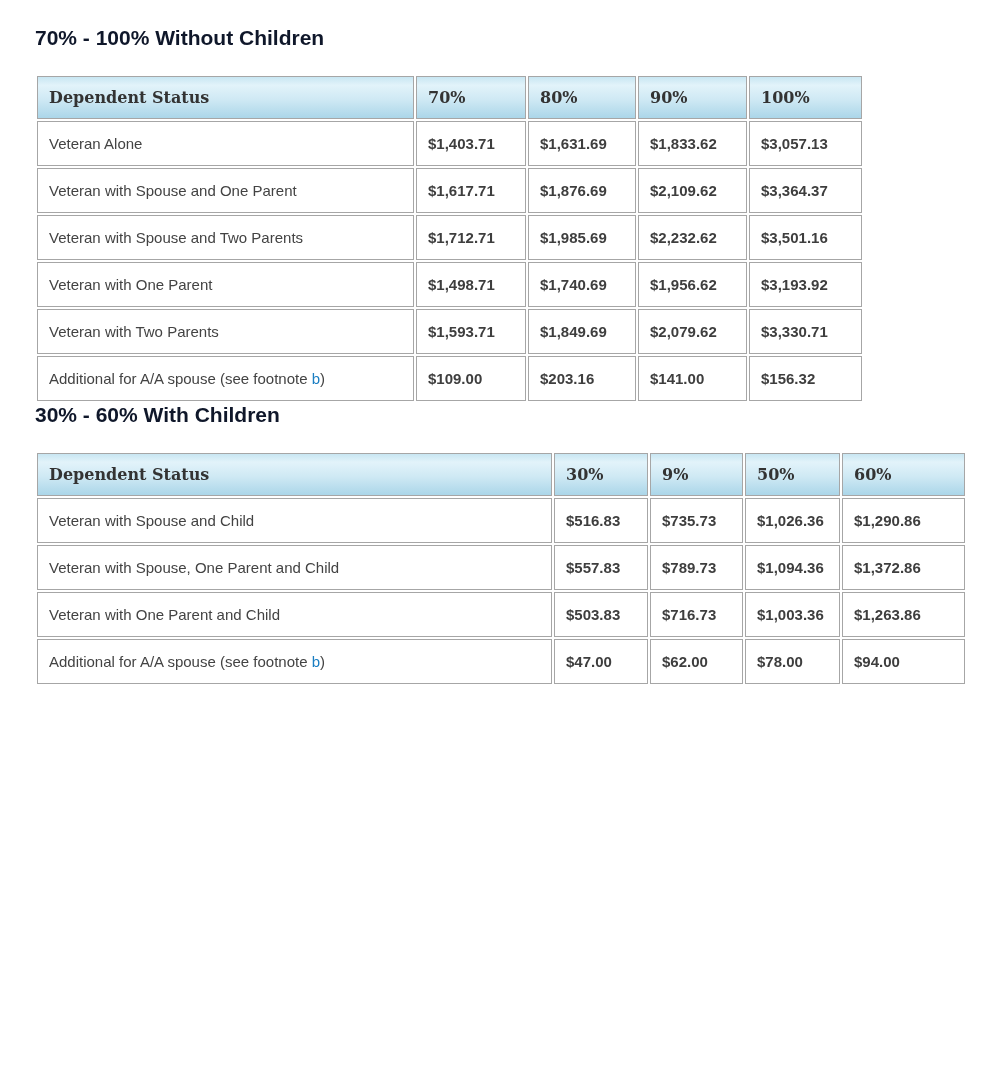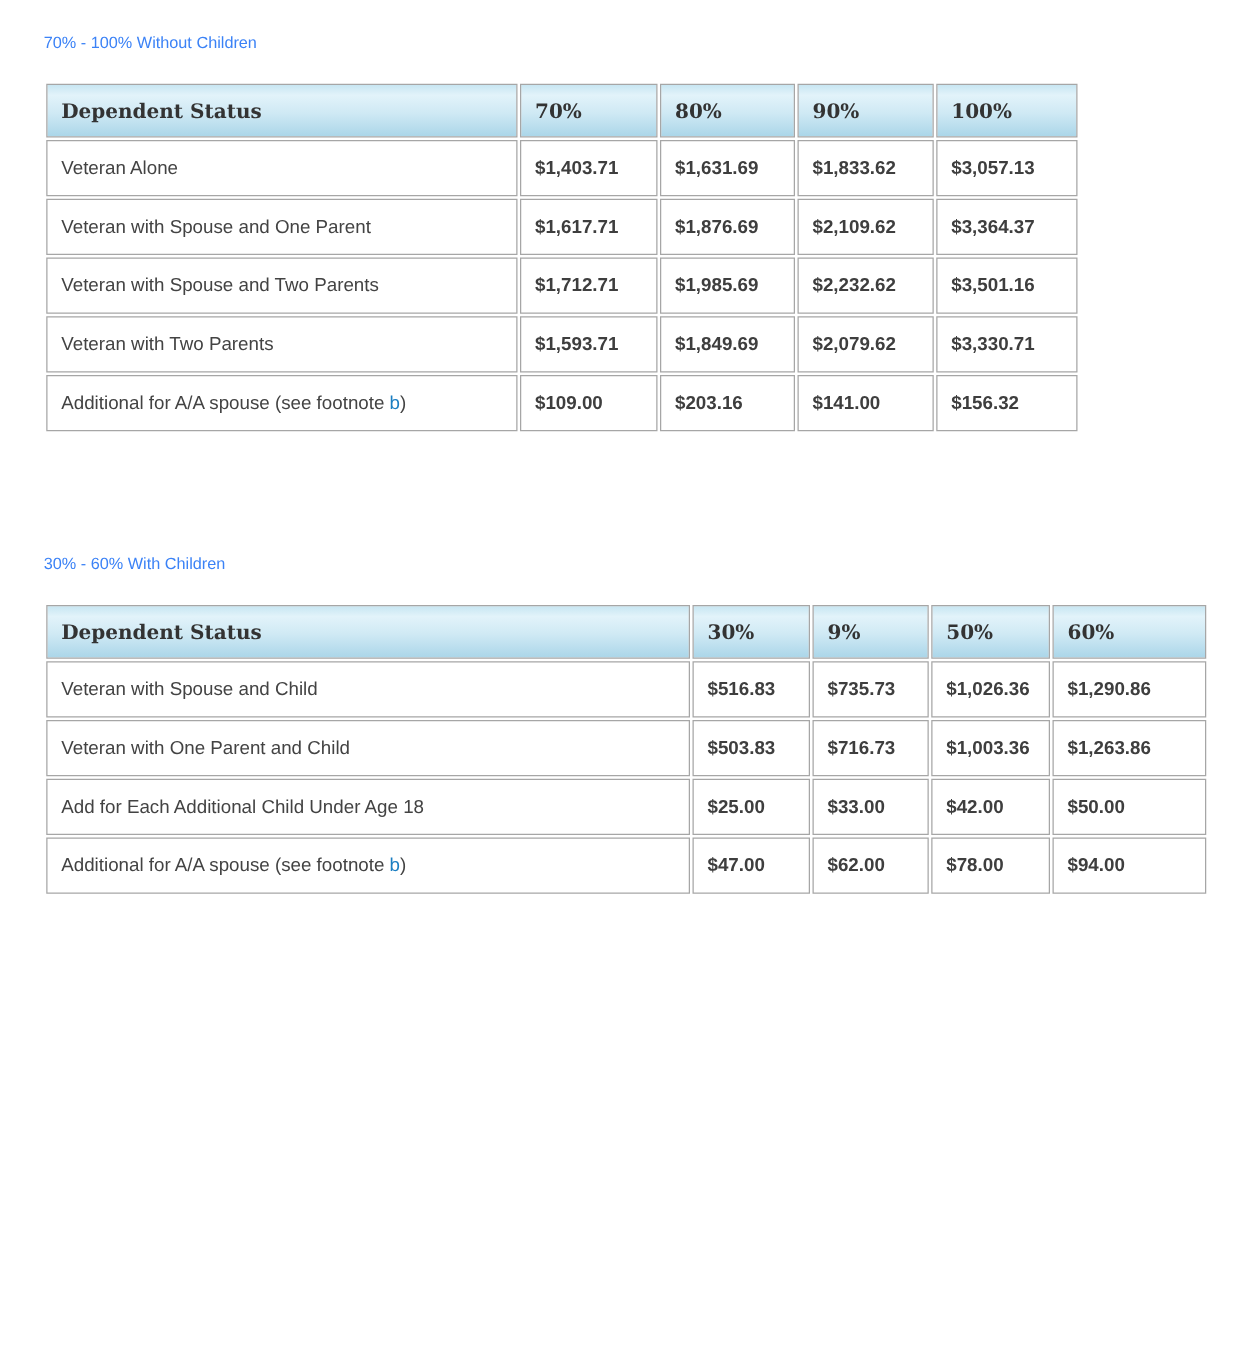--- a/index.html
+++ b/index.html
@@ -11,26 +11,25 @@
   .page {
     width: 1000px;
     min-height: 1077px;
     box-sizing: border-box;
     padding: 26px 30px 30px 35px;
     background: #ffffff;
   }
   .section-title {
     margin: 0 0 24px 0;
     font-family: "Liberation Sans", sans-serif;
-    font-size: 13px;
-    font-weight: normal;
-    color: #3b82f6;
+    font-size: 21px;
+    font-weight: bold;
+    color: #0f172a;
   }
   .section-second {
-    margin-top: 96px;
   }
   table.rate-table {
     border-collapse: separate;
     border-spacing: 2px;
     table-layout: fixed;
     background: #ffffff;
   }
   table.t1 { width: 817px; }
   table.t2 { width: 920px; }
   table.rate-table th,
@@ -105,20 +104,27 @@
             <td class="value-cell">$3,364.37</td>
           </tr>
           <tr>
             <td class="label-cell">Veteran with Spouse and Two Parents</td>
             <td class="value-cell">$1,712.71</td>
             <td class="value-cell">$1,985.69</td>
             <td class="value-cell">$2,232.62</td>
             <td class="value-cell">$3,501.16</td>
           </tr>
           <tr>
+            <td class="label-cell">Veteran with One Parent</td>
+            <td class="value-cell">$1,498.71</td>
+            <td class="value-cell">$1,740.69</td>
+            <td class="value-cell">$1,956.62</td>
+            <td class="value-cell">$3,193.92</td>
+          </tr>
+          <tr>
             <td class="label-cell">Veteran with Two Parents</td>
             <td class="value-cell">$1,593.71</td>
             <td class="value-cell">$1,849.69</td>
             <td class="value-cell">$2,079.62</td>
             <td class="value-cell">$3,330.71</td>
           </tr>
           <tr>
             <td class="label-cell">Additional for A/A spouse (see footnote <a class="footnote-link" href="#">b</a>)</td>
             <td class="value-cell">$109.00</td>
             <td class="value-cell">$203.16</td>
@@ -150,32 +156,32 @@
       </thead>
       <tbody>
           <tr>
             <td class="label-cell">Veteran with Spouse and Child</td>
             <td class="value-cell">$516.83</td>
             <td class="value-cell">$735.73</td>
             <td class="value-cell">$1,026.36</td>
             <td class="value-cell">$1,290.86</td>
           </tr>
           <tr>
+            <td class="label-cell">Veteran with Spouse, One Parent and Child</td>
+            <td class="value-cell">$557.83</td>
+            <td class="value-cell">$789.73</td>
+            <td class="value-cell">$1,094.36</td>
+            <td class="value-cell">$1,372.86</td>
+          </tr>
+          <tr>
             <td class="label-cell">Veteran with One Parent and Child</td>
             <td class="value-cell">$503.83</td>
             <td class="value-cell">$716.73</td>
             <td class="value-cell">$1,003.36</td>
             <td class="value-cell">$1,263.86</td>
-          </tr>
-          <tr>
-            <td class="label-cell">Add for Each Additional Child Under Age 18</td>
-            <td class="value-cell">$25.00</td>
-            <td class="value-cell">$33.00</td>
-            <td class="value-cell">$42.00</td>
-            <td class="value-cell">$50.00</td>
           </tr>
           <tr>
             <td class="label-cell">Additional for A/A spouse (see footnote <a class="footnote-link" href="#">b</a>)</td>
             <td class="value-cell">$47.00</td>
             <td class="value-cell">$62.00</td>
             <td class="value-cell">$78.00</td>
             <td class="value-cell">$94.00</td>
           </tr>
         </tbody>
     </table>

